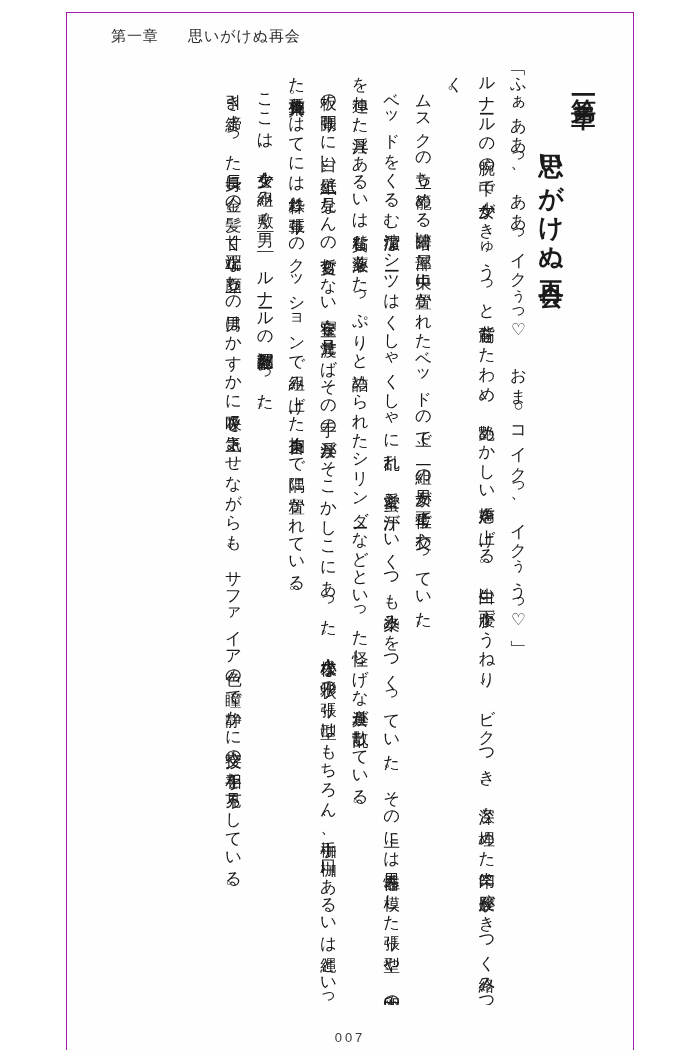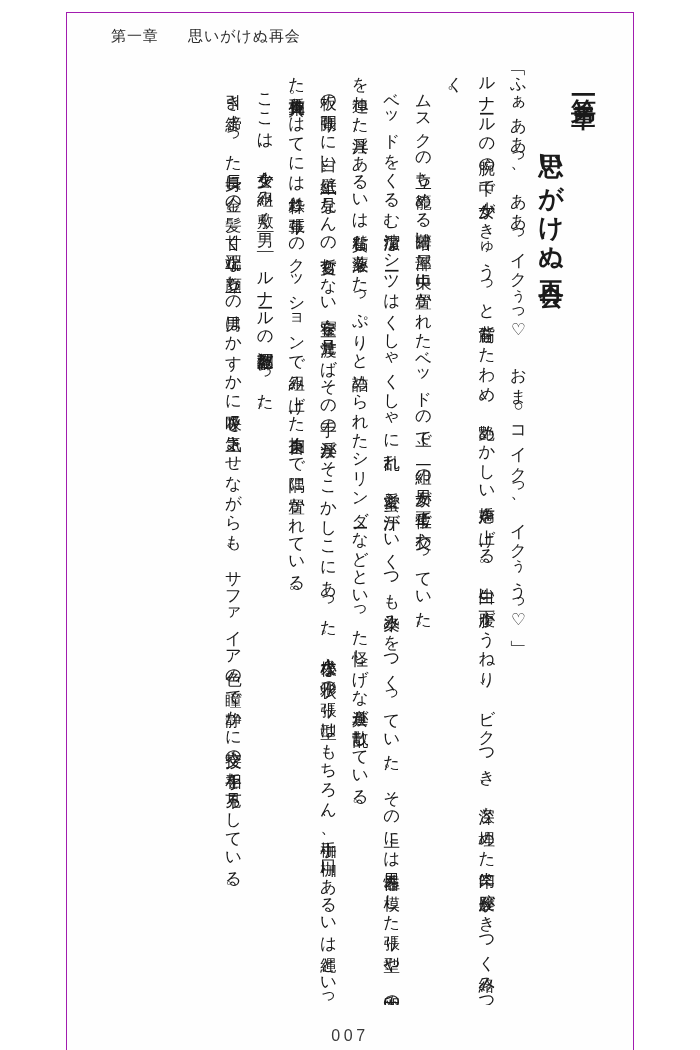--- a/index.html
+++ b/index.html
@@ -81,21 +81,21 @@
   }
   .para.indent { text-indent: 1em; }
 
   
   .folio {
     position: absolute;
     bottom: 16px;
     left: 0;
     right: 0;
     text-align: center;
-    font-size: 16px;
+    font-size: 13px;
     letter-spacing: 0.22em;
     color: #3a3a3a;
     font-family: "Liberation Sans", sans-serif;
   }
   .folio-sub {
     position: absolute;
     bottom: 2px;
     left: 0;
     right: 0;
     text-align: center;

